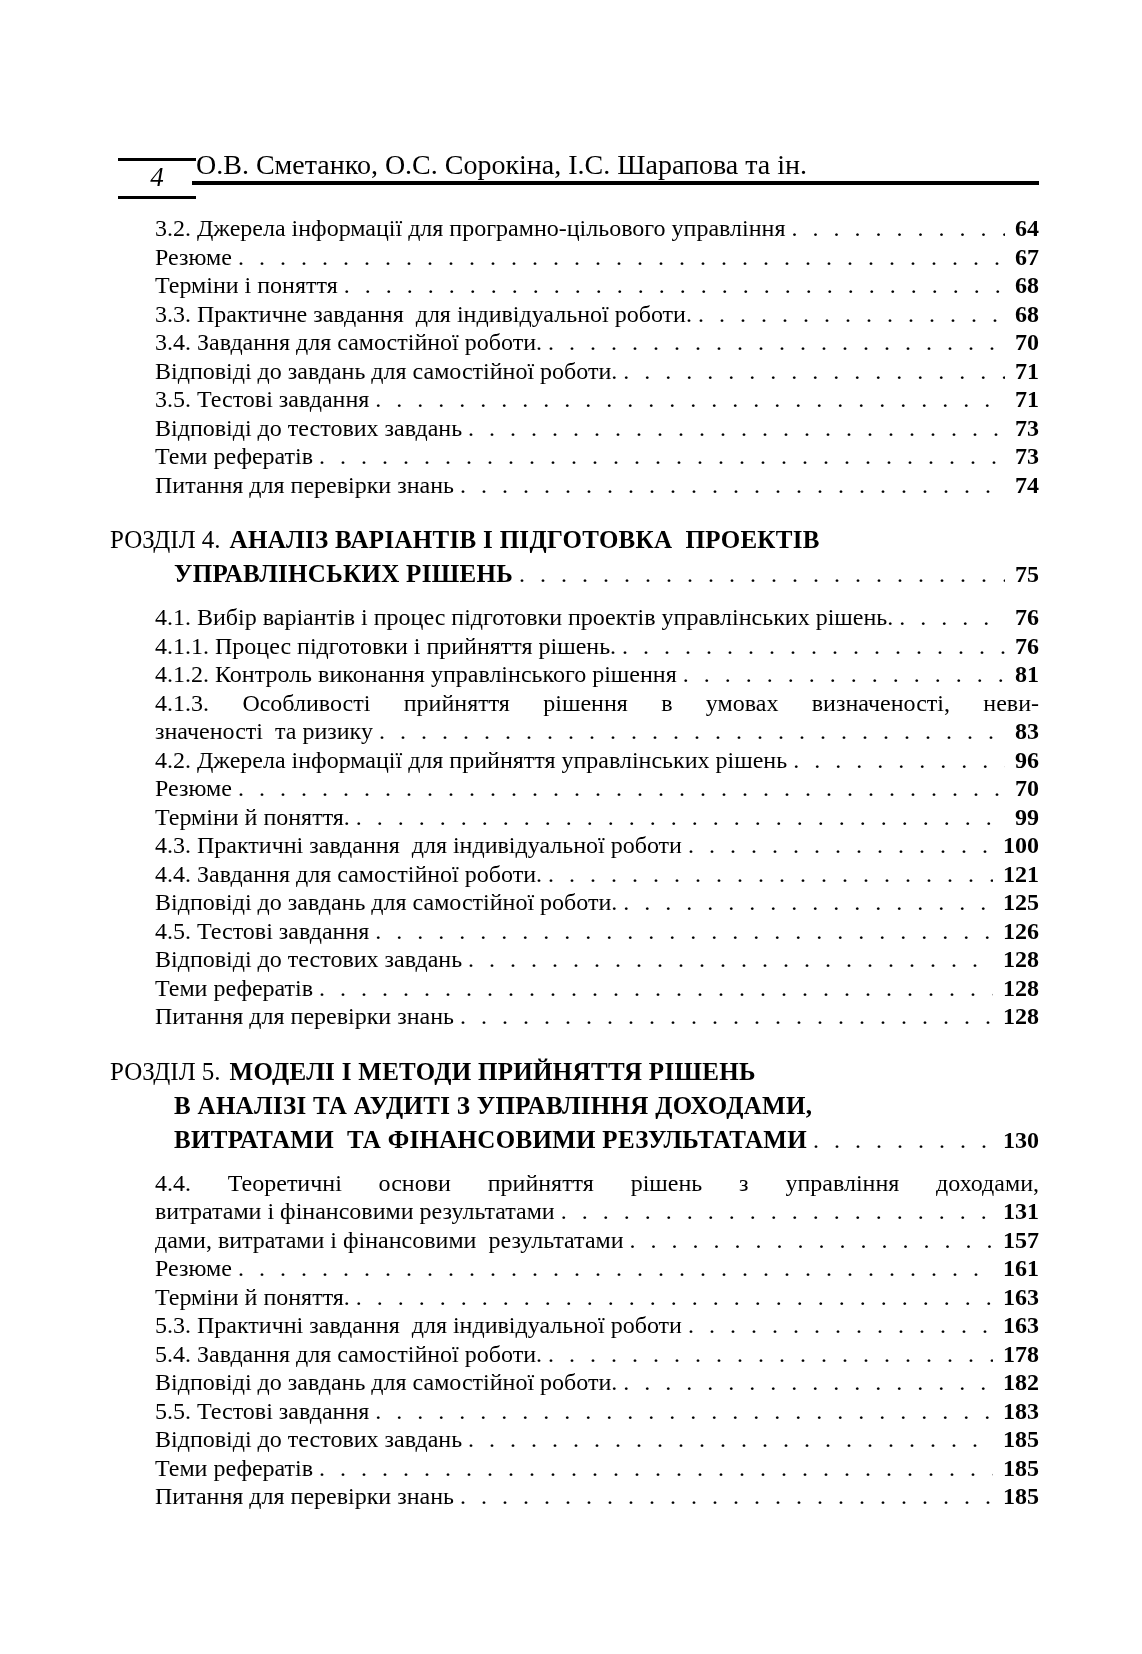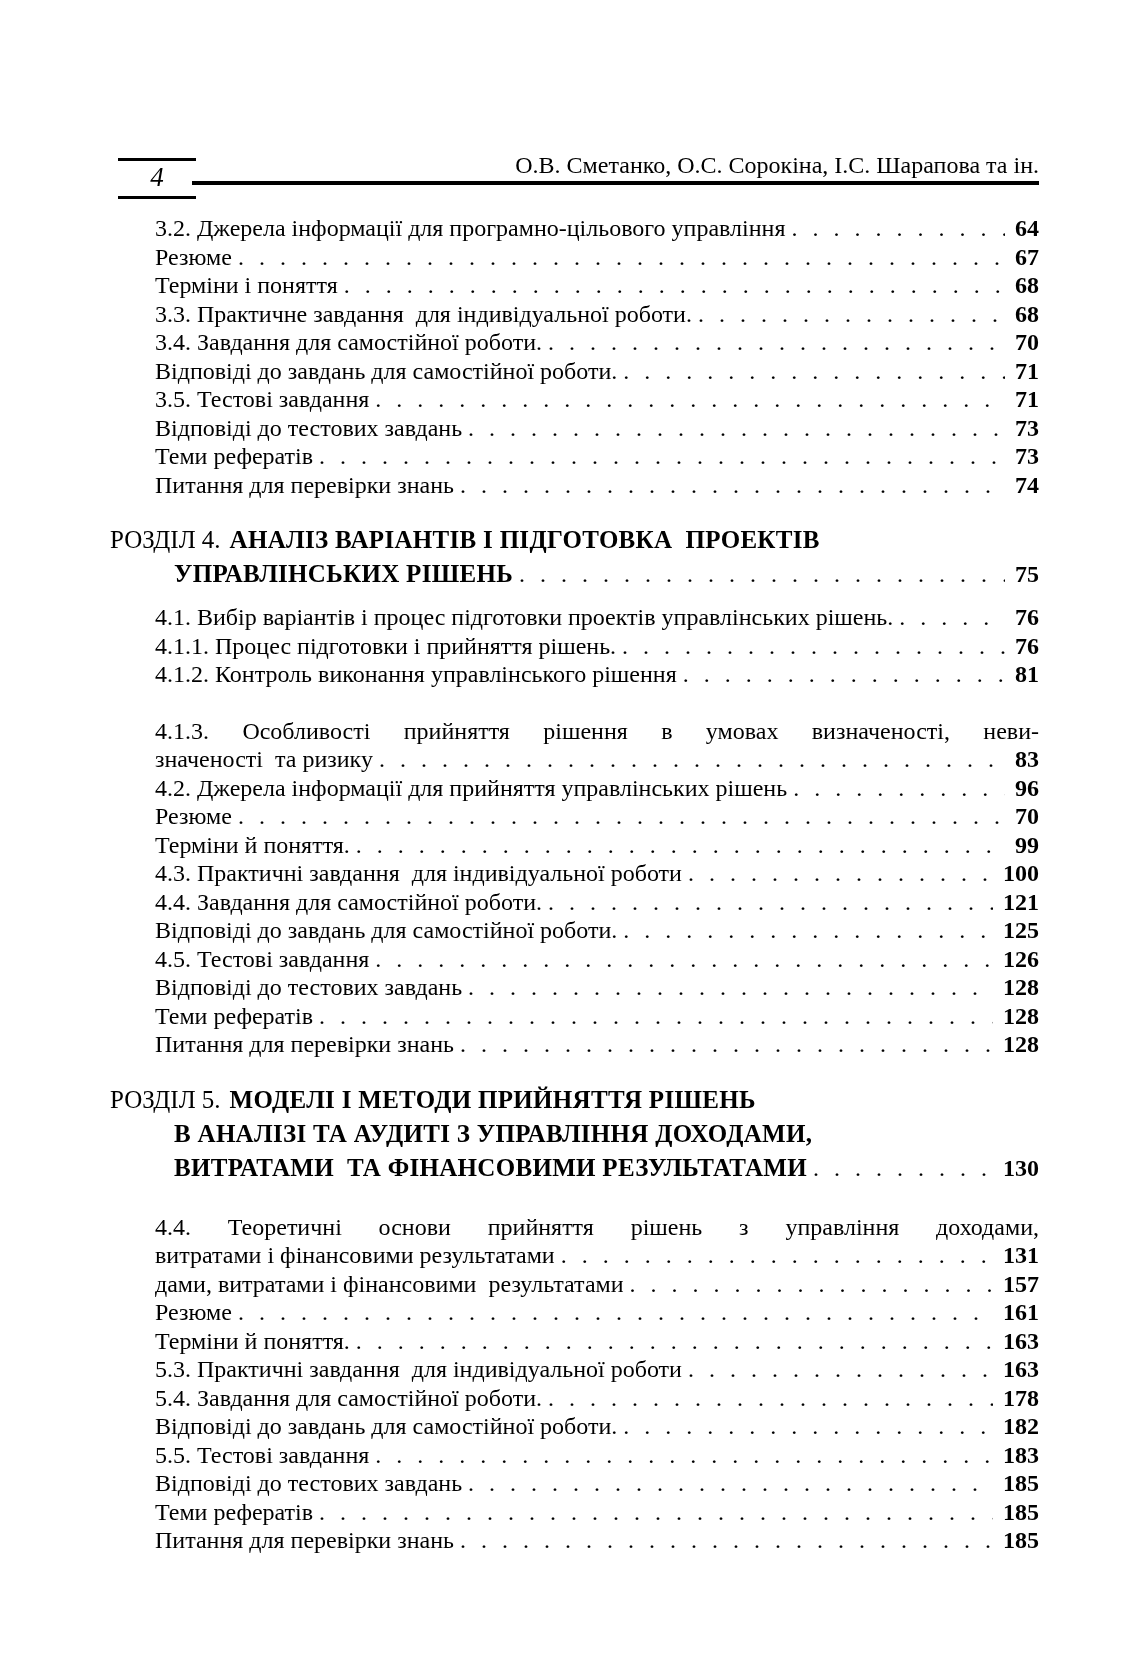--- a/index.html
+++ b/index.html
@@ -18,21 +18,21 @@
     position: absolute; left: 118px; width: 78px; height: 3px; background: #000;
   }
   .hdr-rule-top    { top: 158px; }
   .hdr-rule-bottom { top: 196px; }
   .folio {
     position: absolute; left: 118px; top: 160px; width: 78px;
     text-align: center; font-style: italic; font-size: 27px; line-height: 34px;
   }
   .authors {
     position: absolute; left: 196px; top: 151px; width: 843px;
-    text-align: right; font-size: 24px; line-height: 28px; white-space: pre;
+    text-align: left; font-size: 28px; line-height: 28px; white-space: pre;
   }
   .hdr-rule-long {
     position: absolute; left: 192px; top: 181px; width: 847px; height: 4px; background: #000;
   }
 
   
   .toc {
     position: absolute; left: 110px; top: 214px; width: 929px;
     font-size: 24px; line-height: 28.5px;
   }
@@ -44,21 +44,21 @@
     margin: 0 10px 0 6px; word-spacing: 9px; font-weight: normal;
   }
   .leader::after {
     content: ". . . . . . . . . . . . . . . . . . . . . . . . . . . . . . . . . . . . . . . . . . . . . . . . . . . . . . . . . . . .";
   }
   .pnum { flex: 0 0 auto; white-space: pre; text-align: right; font-weight: bold; font-size: 24px; }
 
   
   .jline {
     text-align: justify; white-space: normal;
-    height: 28.5px; overflow: hidden; margin-top: 28px;
+    height: 28.5px; overflow: hidden;
   }
   .jline::after { content: ""; display: inline-block; width: 100%; height: 0; }
 
   
   .chapter { margin-top: 24px; margin-bottom: 12px; font-weight: bold; font-size: 25px; line-height: 34px; }
   .chapter .cont { margin-left: 64px; }
   .ch-label { font-weight: normal; white-space: pre; margin-right: 9px; }
   .ch-title { white-space: pre; letter-spacing: 0.3px; }
   .chapter .leader { font-size: 24px; }
 </style>

